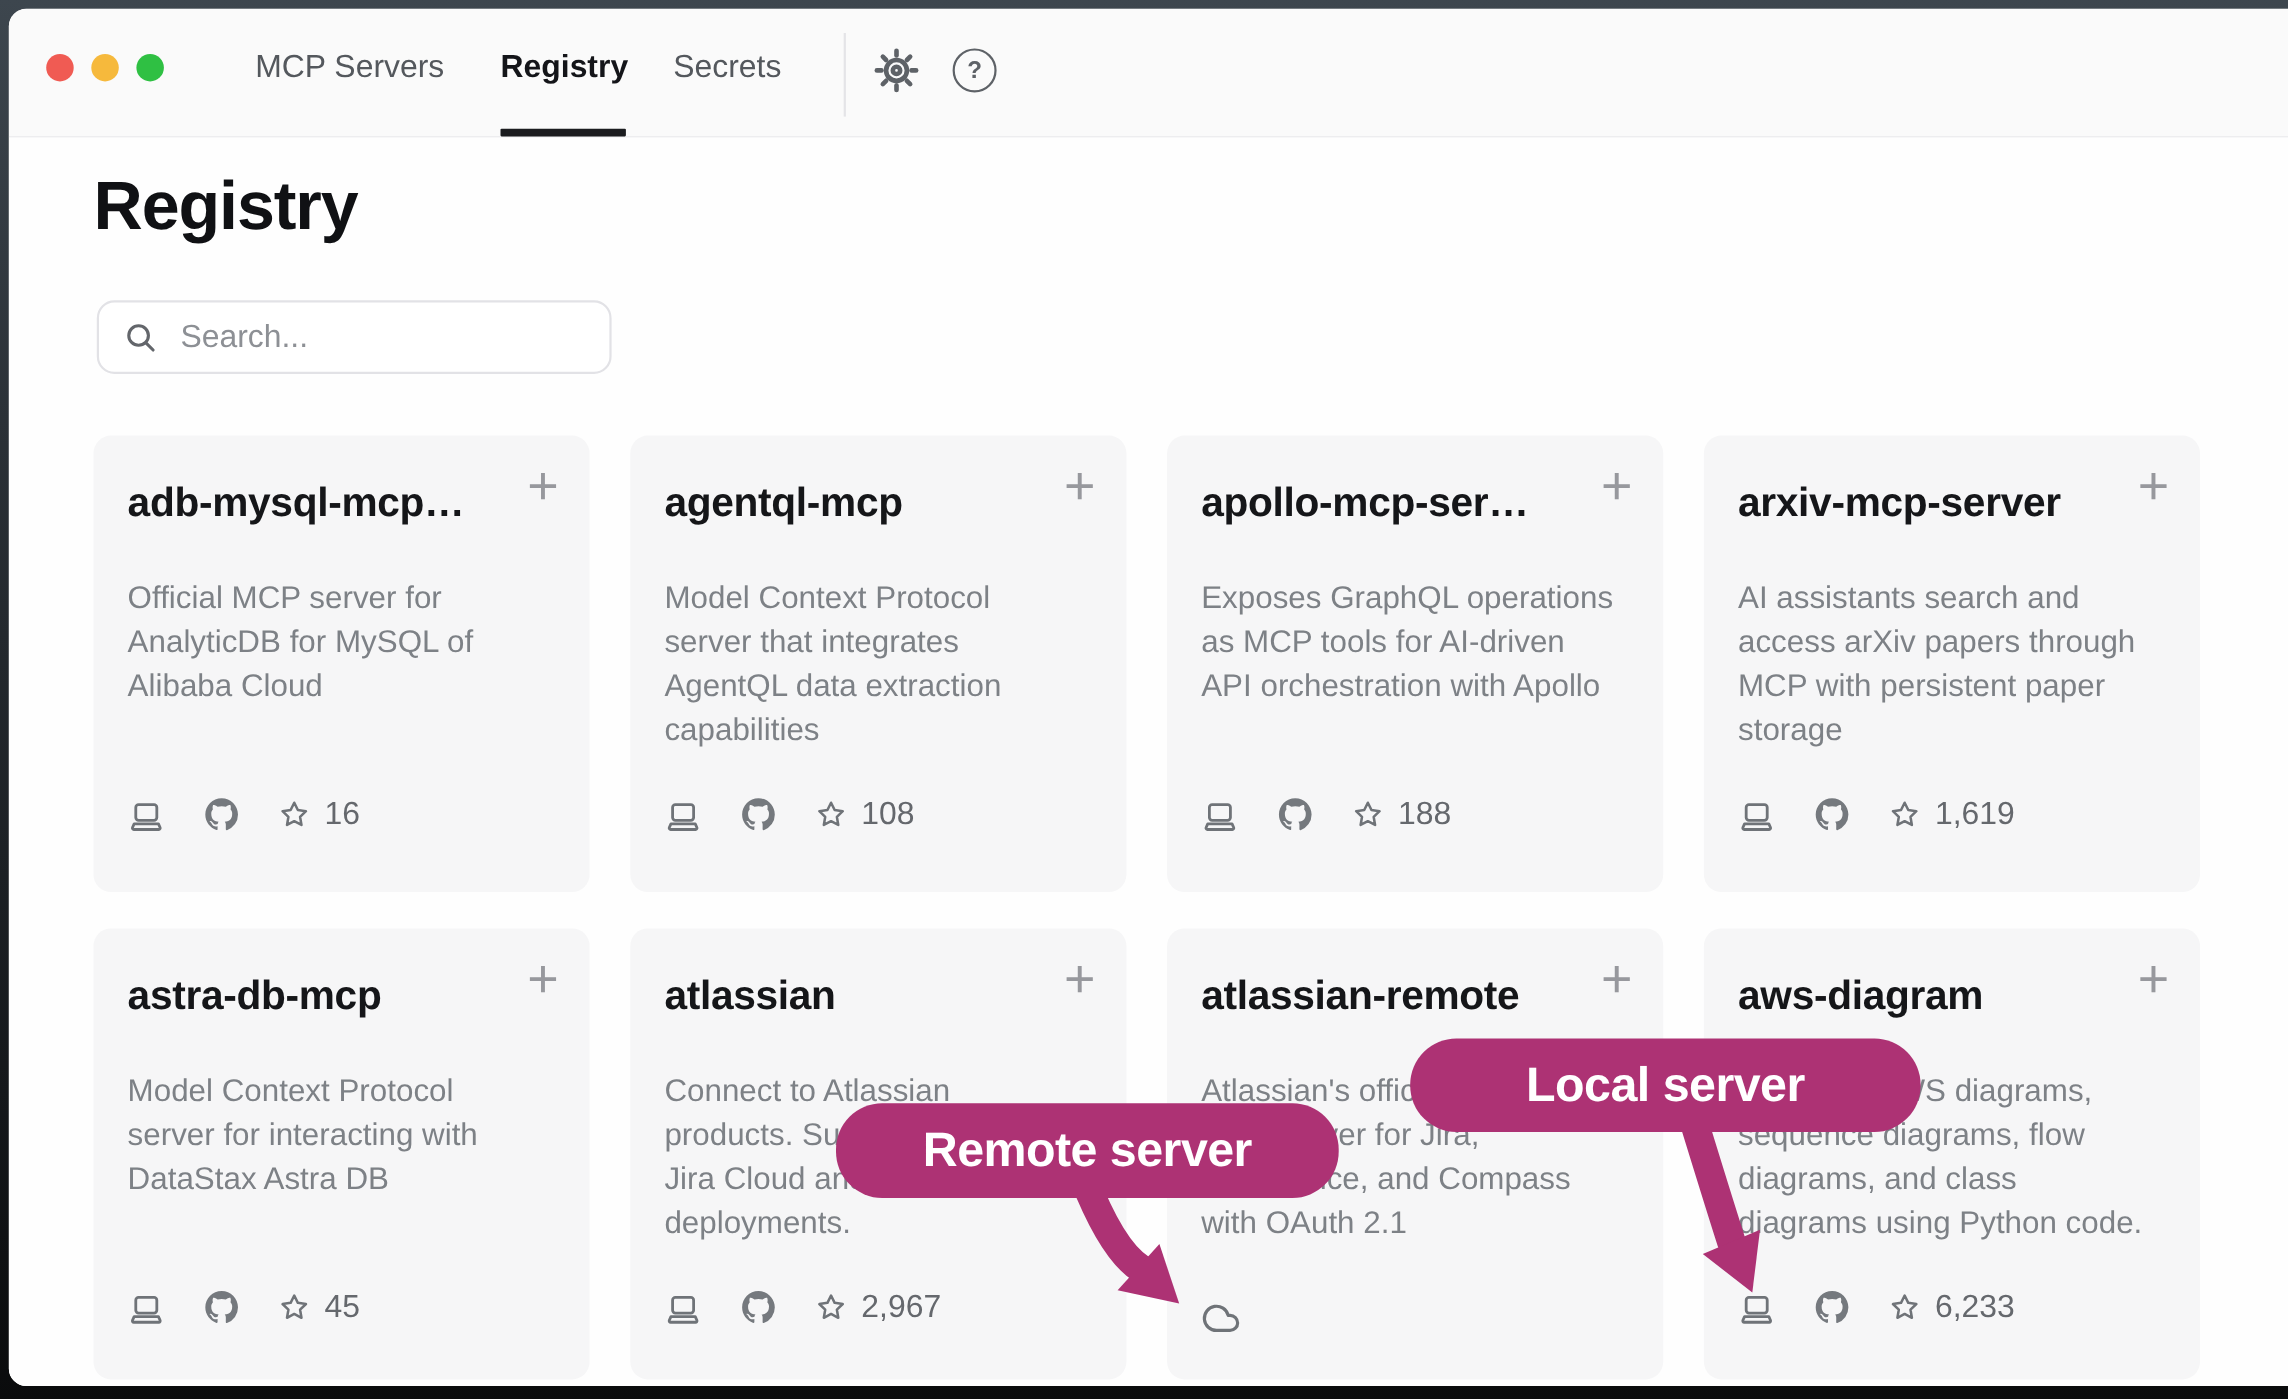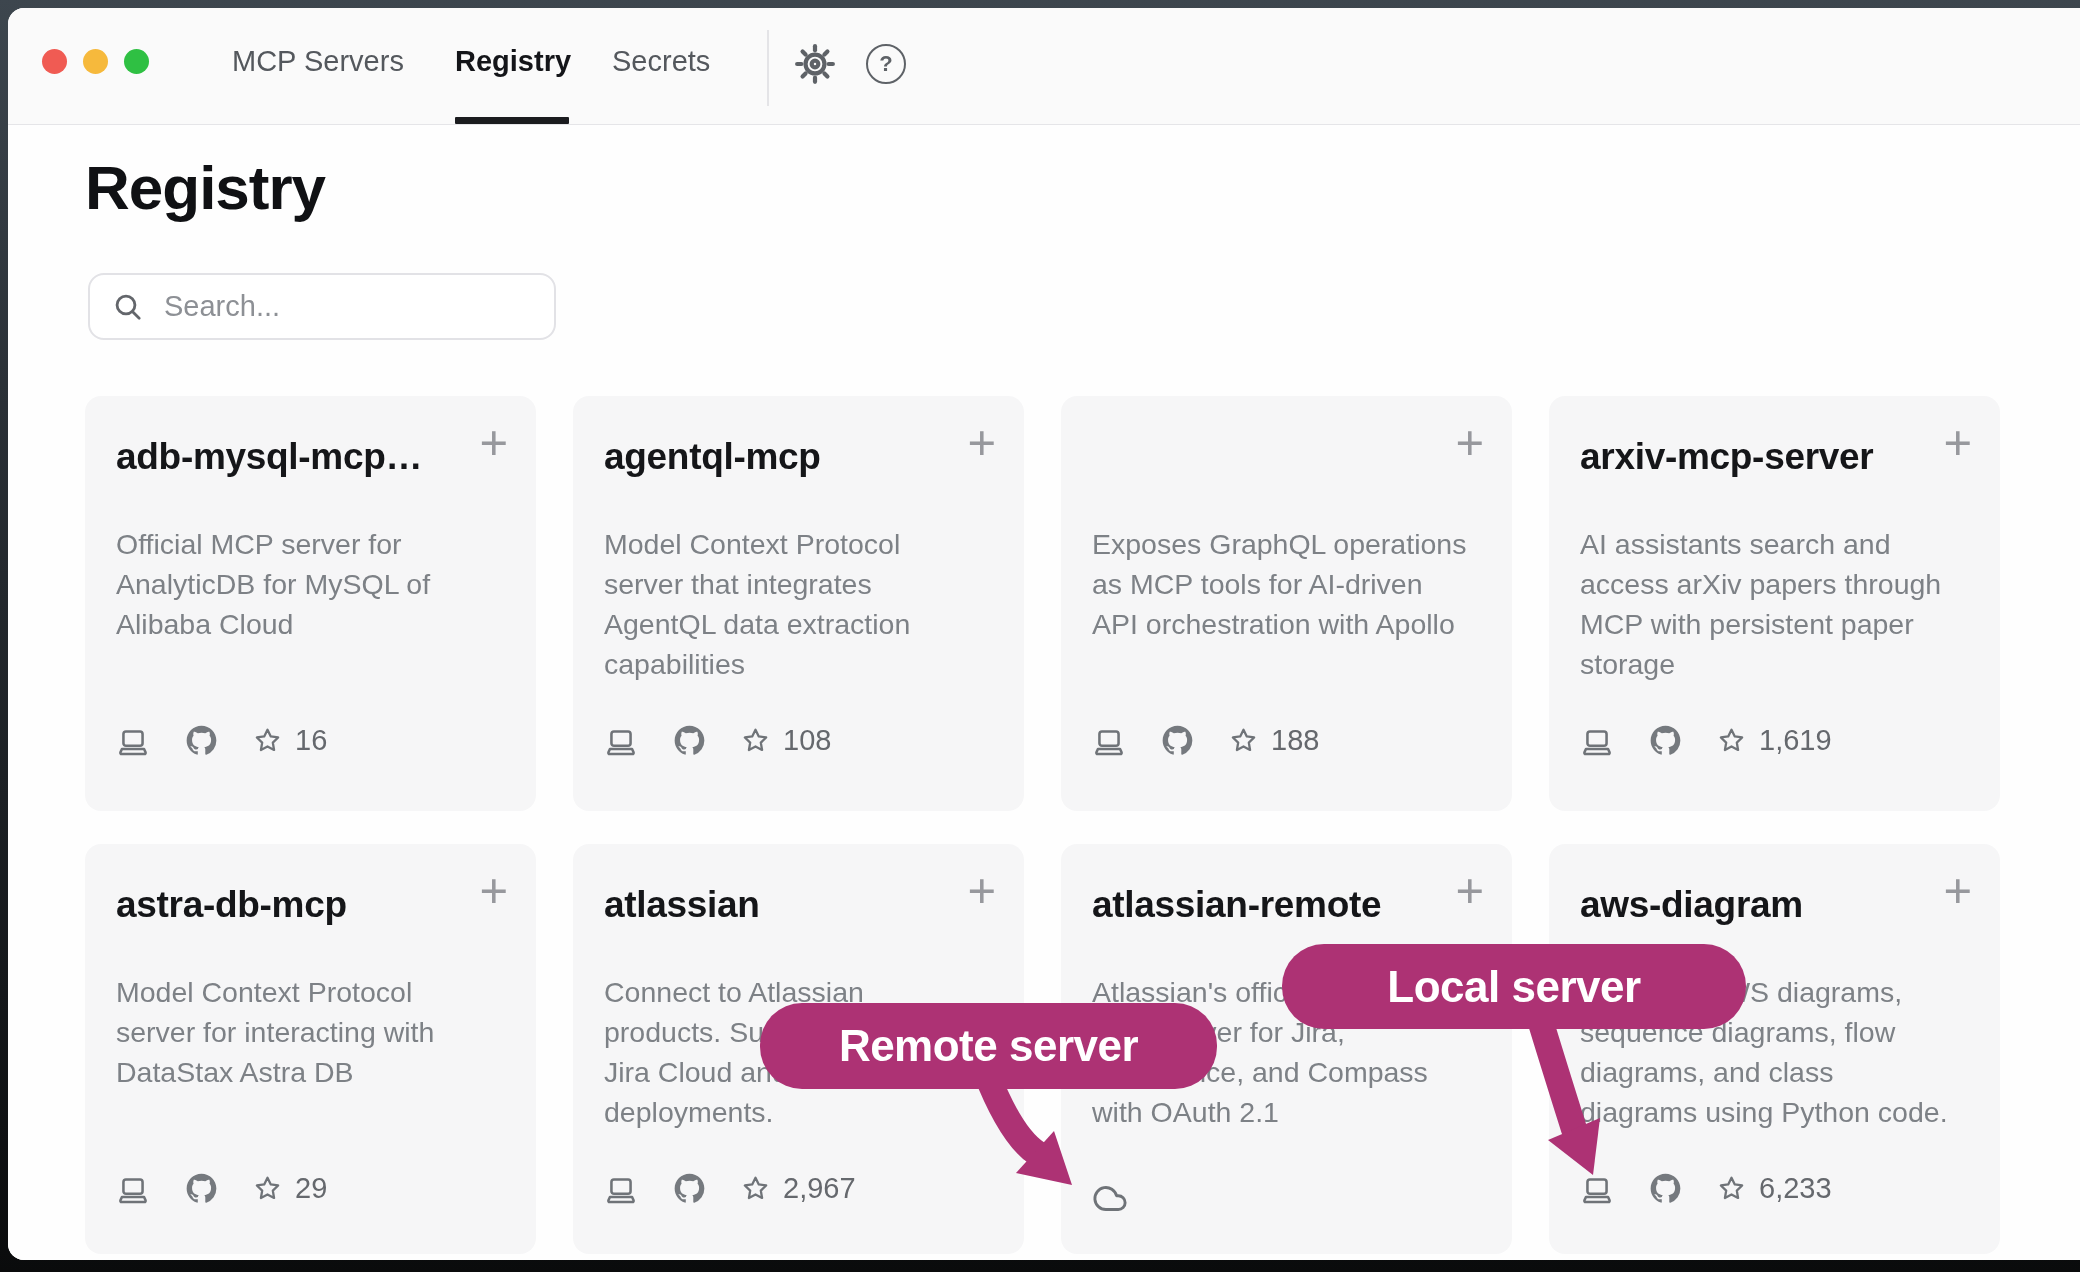--- a/index.html
+++ b/index.html
@@ -186,20 +186,21 @@
                   <svg width="29" height="29" viewBox="0 0 24 24">
                     <use href="#i-star"></use>
                   </svg>
                 </span>
               <span class="star-count">108</span>
             </span>
           </div>
         </div>
 
         <div class="card">
+          <div class="card-title">apollo-mcp-ser…</div>
           <div class="card-add">+</div>
           <div class="card-desc">Exposes GraphQL operations
 as MCP tools for AI-driven
 API orchestration with Apollo</div>
           <div class="card-foot">
             <span class="icn">
                 <svg width="34" height="32" viewBox="0 0 32 28">
                   <use href="#i-laptop"></use>
                 </svg>
               </span>
@@ -264,21 +265,21 @@
                 <svg width="31" height="31" viewBox="0 0 24 24">
                   <use href="#i-github"></use>
                 </svg>
               </span>
             <span class="stars">
               <span class="icn">
                   <svg width="29" height="29" viewBox="0 0 24 24">
                     <use href="#i-star"></use>
                   </svg>
                 </span>
-              <span class="star-count">29</span>
+              <span class="star-count">45</span>
             </span>
           </div>
         </div>
 
         <div class="card">
           <div class="card-title">atlassian</div>
           <div class="card-add">+</div>
           <div class="card-desc">Connect to Atlassian
 products. Supports
 Jira Cloud and Server

